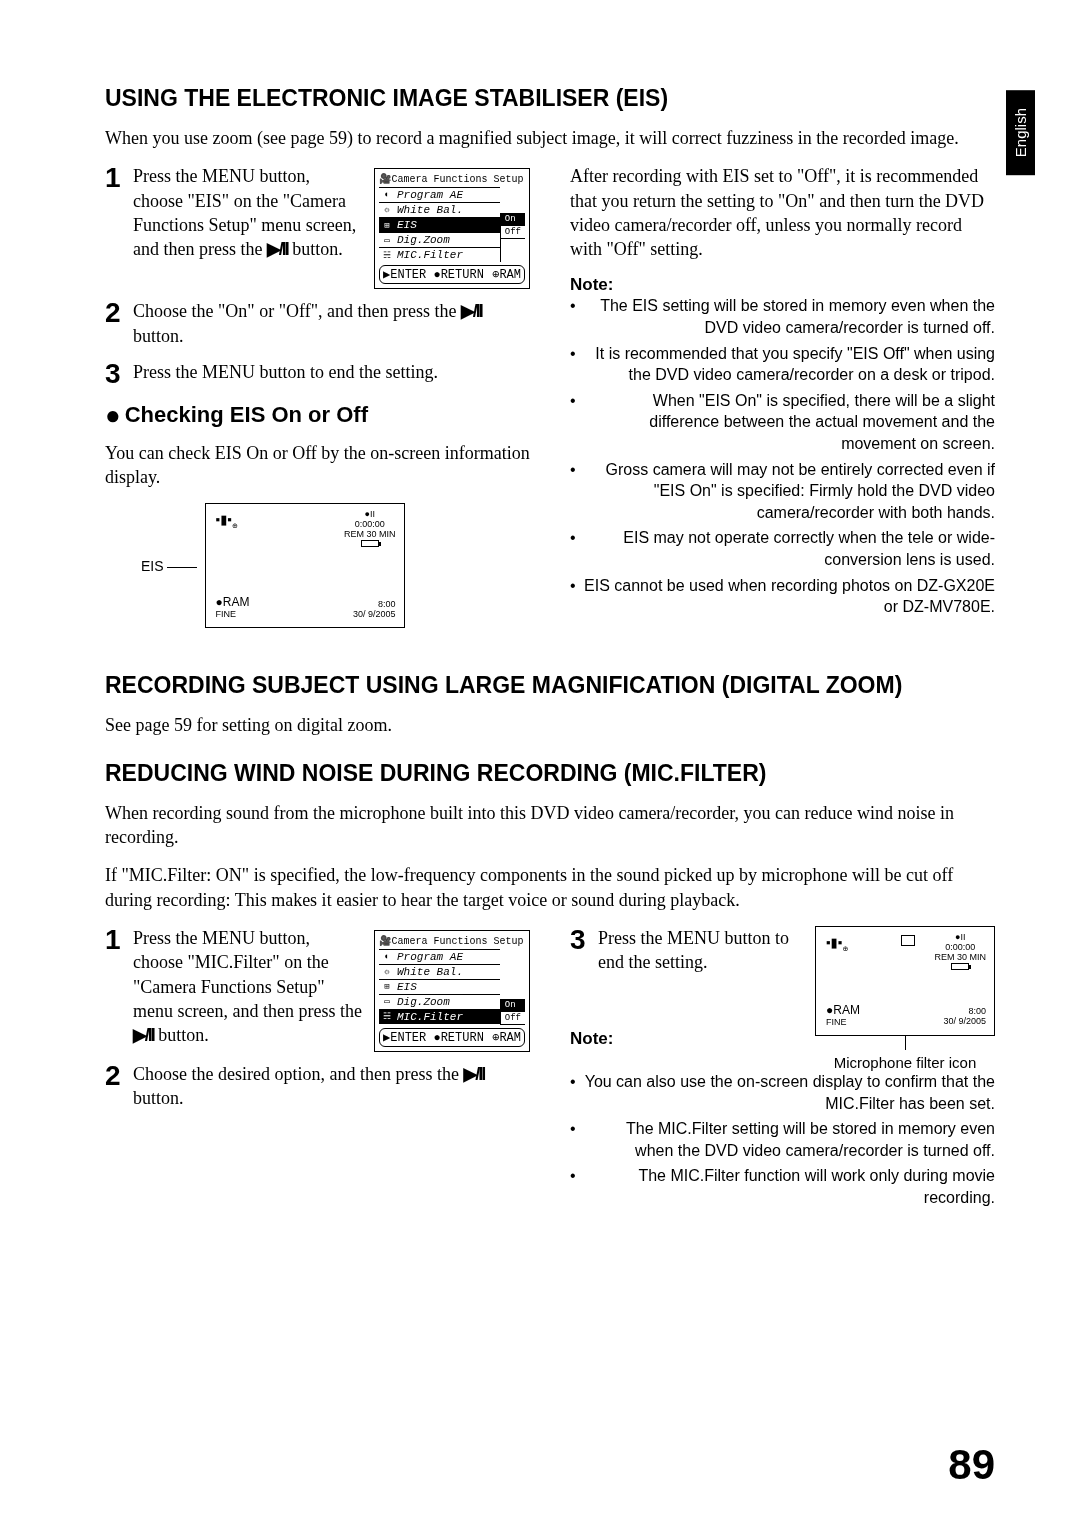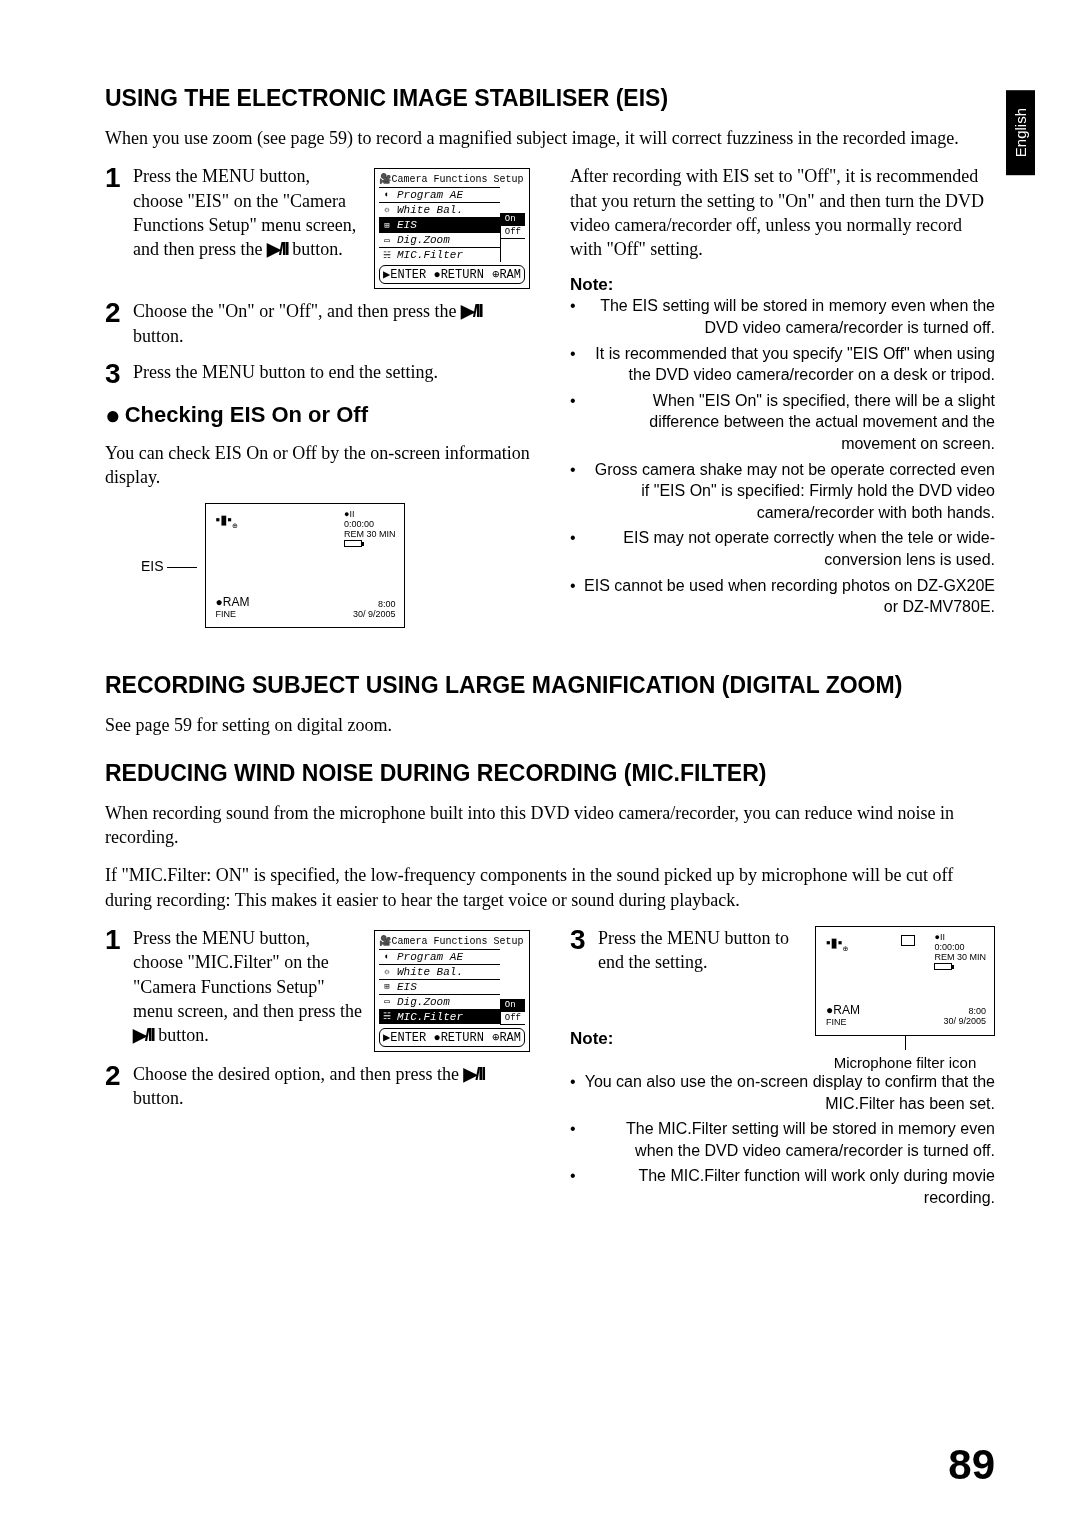--- a/index.html
+++ b/index.html
@@ -68,21 +68,21 @@
   .osd-box {
     border: 1px solid #000;
     width: 200px;
     height: 125px;
     font-family: Arial, sans-serif;
     font-size: 9px;
     position: relative;
     padding: 8px;
   }
   .osd-tl { position: absolute; top: 8px; left: 10px; font-size: 13px; }
-  .osd-tr { position: absolute; top: 6px; right: 8px; text-align: left; line-height: 1.1; }
+  .osd-tr { position: absolute; top: 6px; right: 8px; text-align: center; line-height: 1.1; }
   .osd-tr .batt { display: inline-block; border: 1px solid #000; width: 18px; height: 7px; position: relative; }
   .osd-tr .batt::after { content: ""; position: absolute; right: -3px; top: 1px; width: 2px; height: 4px; background: #000; }
   .osd-bl { position: absolute; bottom: 8px; left: 10px; font-size: 9px; }
   .osd-bl .ram { font-size: 12px; }
   .osd-br { position: absolute; bottom: 8px; right: 8px; text-align: right; font-size: 9px; line-height: 1.1; }
   .osd-wrap { display: flex; align-items: center; gap: 8px; margin-left: 36px; margin-bottom: 18px; }
   .osd-label { font-family: Arial, sans-serif; font-size: 14px; }
   .osd-label .line { display: inline-block; border-top: 1px solid #000; width: 30px; vertical-align: middle; margin-left: 3px; }
   .mic-caption { font-family: Arial, sans-serif; font-size: 15px; text-align: center; margin-top: 4px; }
   .mic-line { border-left: 1px solid #000; height: 14px; margin: 0 auto; width: 1px; }
@@ -185,21 +185,21 @@
     </div>
   </div>
 
   <div class="col">
     <p class="intro">After recording with EIS set to "Off", it is recommended that you return the setting to "On" and then turn the DVD video camera/recorder off, unless you normally record with "Off" setting.</p>
     <div class="note-head">Note:</div>
     <ul class="note-list">
       <li>The EIS setting will be stored in memory even when the DVD video camera/recorder is turned off.</li>
       <li>It is recommended that you specify "EIS Off" when using the DVD video camera/recorder on a desk or tripod.</li>
       <li>When "EIS On" is specified, there will be a slight difference between the actual movement and the movement on screen.</li>
-      <li>Gross camera shake may not be operate corrected even if "EIS On" is specified: Firmly hold the DVD video camera/recorder with both hands.</li>
+      <li>Gross camera will may not be entirely corrected even if "EIS On" is specified: Firmly hold the DVD video camera/recorder with both hands.</li>
       <li>EIS may not operate correctly when the tele or wide-conversion lens is used.</li>
       <li>EIS cannot be used when recording photos on DZ-GX20E or DZ-MV780E.</li>
     </ul>
   </div>
 </div>
 
 <h1 style="margin-top:26px;">RECORDING SUBJECT USING LARGE MAGNIFICATION (DIGITAL ZOOM)</h1>
 <p class="intro">See page 59 for setting on digital zoom.</p>
 
 <h1 style="margin-top:22px;">REDUCING WIND NOISE DURING RECORDING (MIC.FILTER)</h1>

